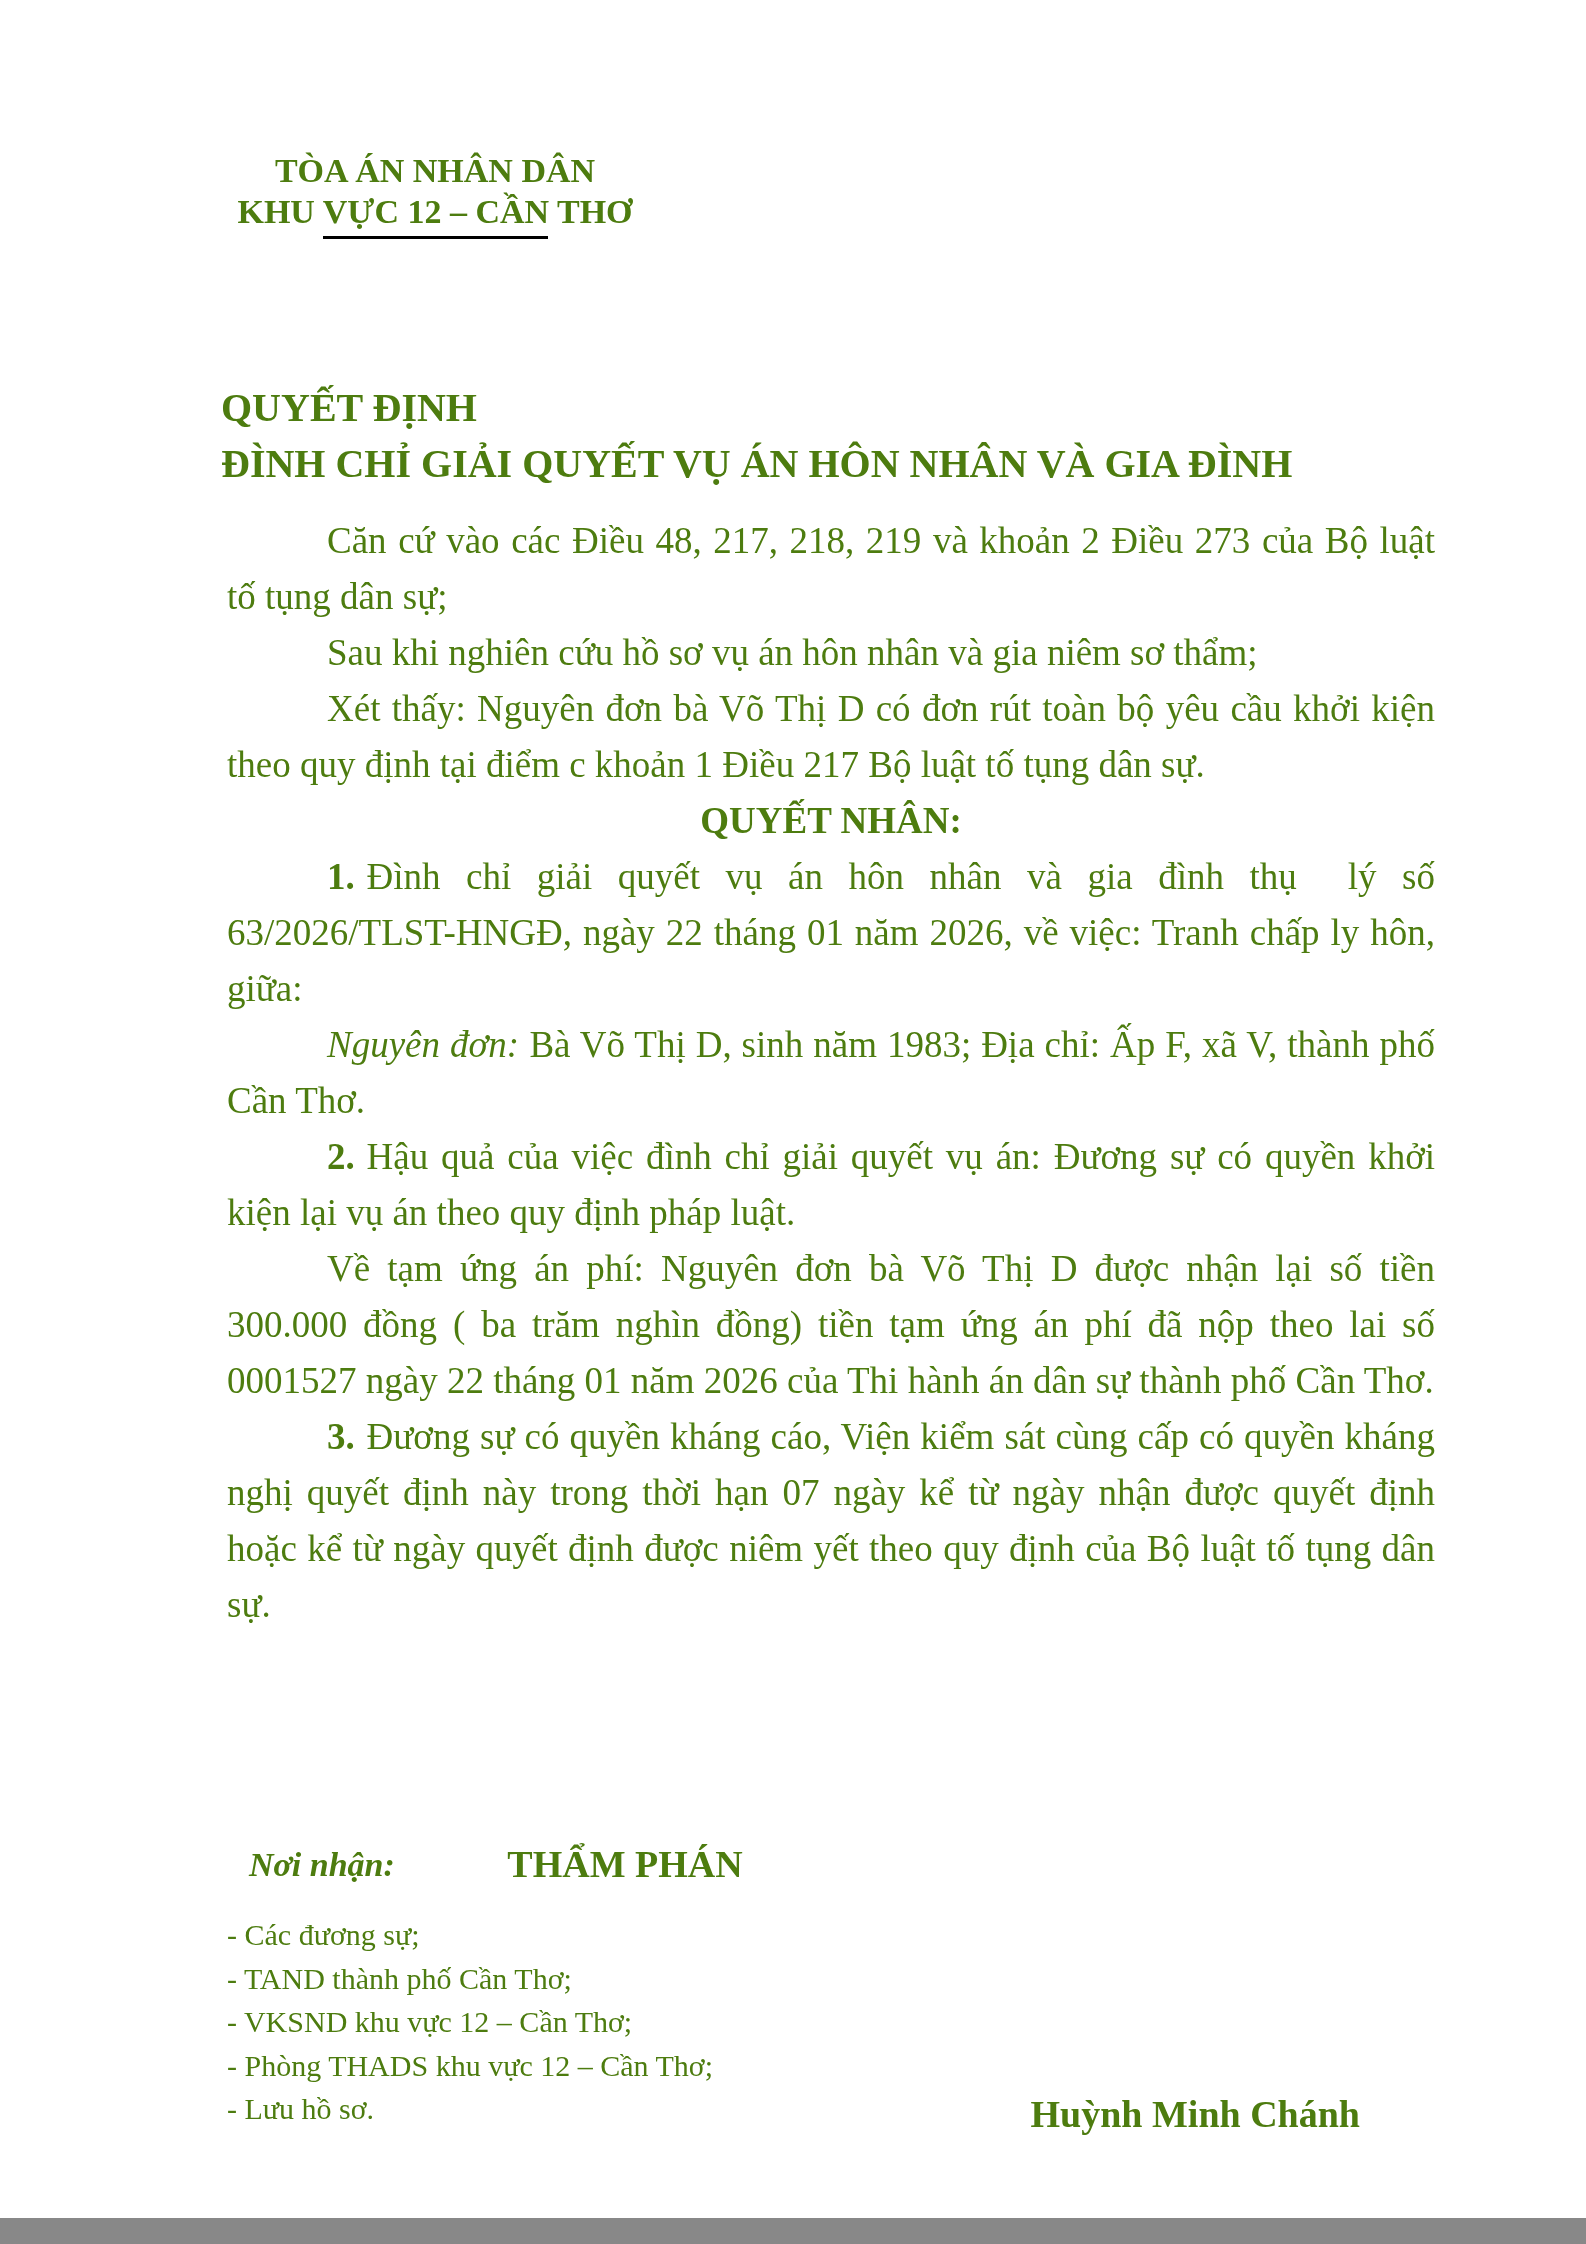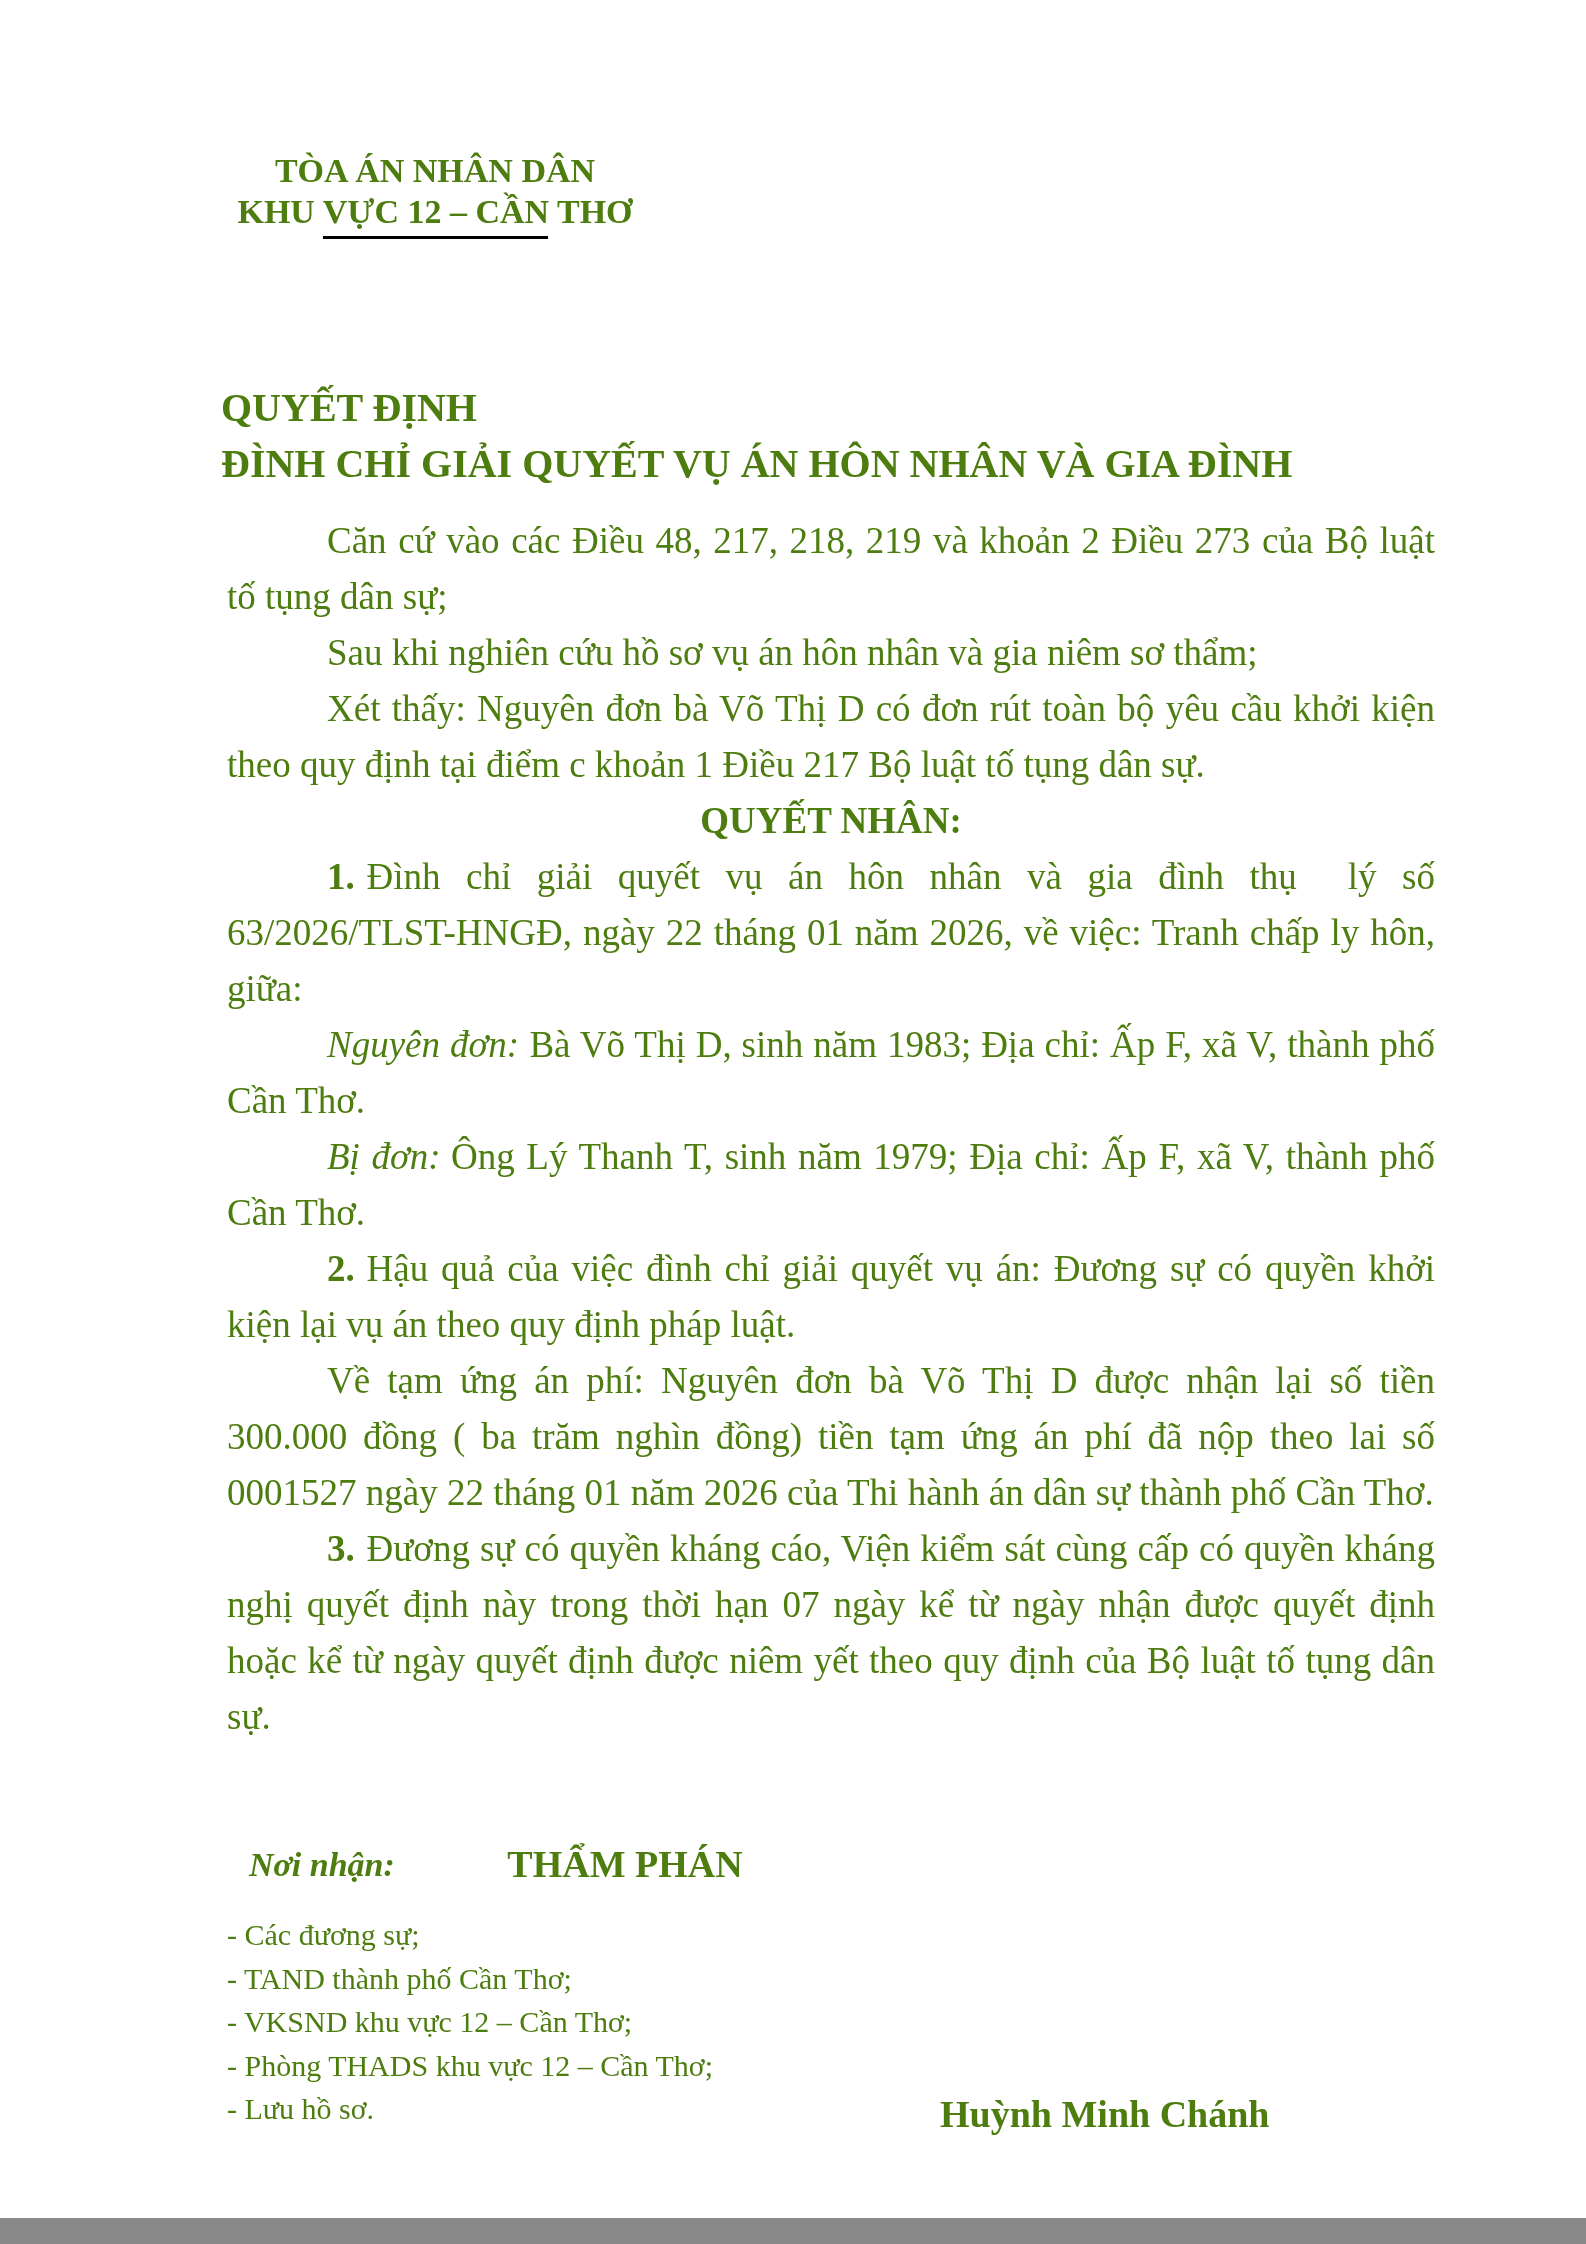--- a/index.html
+++ b/index.html
@@ -33,21 +33,21 @@
   .body-block p.center-head{text-align:center;text-indent:0;font-weight:bold;}
   .lead-bold{font-weight:bold;margin-right:0.32em;}
   .lead-italic{font-style:italic;margin-right:0.28em;}
   
   .noi-nhan{position:absolute;left:227px;top:1845px;width:620px;}
   .nn-label{font-size:34px;font-weight:bold;font-style:italic;line-height:40px;
             padding-left:22px;margin-bottom:28px;}
   .nn-item{font-size:30px;line-height:43.5px;white-space:nowrap;}
   .tham-phan{position:absolute;left:495px;top:1840px;width:260px;text-align:center;
              font-size:38px;font-weight:bold;line-height:48px;white-space:nowrap;}
-  .sign-name{position:absolute;left:940px;top:2090px;width:420px;text-align:left;
+  .sign-name{position:absolute;left:940px;top:2090px;width:420px;text-align:right;
              font-size:38px;font-weight:bold;line-height:48px;white-space:nowrap;}
 </style>
 </head>
 <body>
 
 <div class="page">
 
   <div class="org">
     <div class="org-line">TÒA ÁN NHÂN DÂN</div>
     <div class="org-line">KHU VỰC 12 – CẦN THƠ</div>
@@ -60,21 +60,20 @@
     <div class="title-line">ĐÌNH CHỈ GIẢI QUYẾT VỤ ÁN HÔN NHÂN VÀ GIA ĐÌNH</div>
   </div>
 
   <div class="body-block">
     <p>Căn cứ vào các Điều 48, 217, 218, 219 và khoản 2 Điều 273 của Bộ luật tố tụng dân sự;</p>
     <p>Sau khi nghiên cứu hồ sơ vụ án hôn nhân và gia niêm sơ thẩm;</p>
     <p>Xét thấy: Nguyên đơn bà Võ Thị D có đơn rút toàn bộ yêu cầu khởi kiện theo quy định tại điểm c khoản 1 Điều 217 Bộ luật tố tụng dân sự.</p>
     <p class="center-head">QUYẾT NHÂN:</p>
     <p><span class="lead-bold">1.</span><span>Đình chỉ giải quyết vụ án hôn nhân và gia đình thụ &nbsp;lý số 63/2026/TLST-HNGĐ, ngày 22 tháng 01 năm 2026, về việc: Tranh chấp ly hôn, giữa:</span></p>
     <p><span class="lead-italic">Nguyên đơn:</span><span>Bà Võ Thị D, sinh năm 1983; Địa chỉ: Ấp F, xã V, thành phố Cần Thơ.</span></p>
-    <p><span class="lead-italic">Bị đơn:</span><span>Ông Lý Thanh T, sinh năm 1979; Địa chỉ: Ấp F, xã V, thành phố Cần Thơ.</span></p>
     <p><span class="lead-bold">2.</span><span>Hậu quả của việc đình chỉ giải quyết vụ án: Đương sự có quyền khởi kiện lại vụ án theo quy định pháp luật.</span></p>
     <p>Về tạm ứng án phí: Nguyên đơn bà Võ Thị D được nhận lại số tiền 300.000 đồng ( ba trăm nghìn đồng) tiền tạm ứng án phí đã nộp theo lai số 0001527 ngày 22 tháng 01 năm 2026 của Thi hành án dân sự thành phố Cần Thơ.</p>
     <p><span class="lead-bold">3.</span><span>Đương sự có quyền kháng cáo, Viện kiểm sát cùng cấp có quyền kháng nghị quyết định này trong thời hạn 07 ngày kể từ ngày nhận được quyết định hoặc kể từ ngày quyết định được niêm yết theo quy định của Bộ luật tố tụng dân sự.</span></p>
   </div>
 
   <div class="noi-nhan">
     <div class="nn-label">Nơi nhận:</div>
     <div class="nn-item">- Các đương sự;</div>
     <div class="nn-item">- TAND thành phố Cần Thơ;</div>
     <div class="nn-item">- VKSND khu vực 12 – Cần Thơ;</div>

